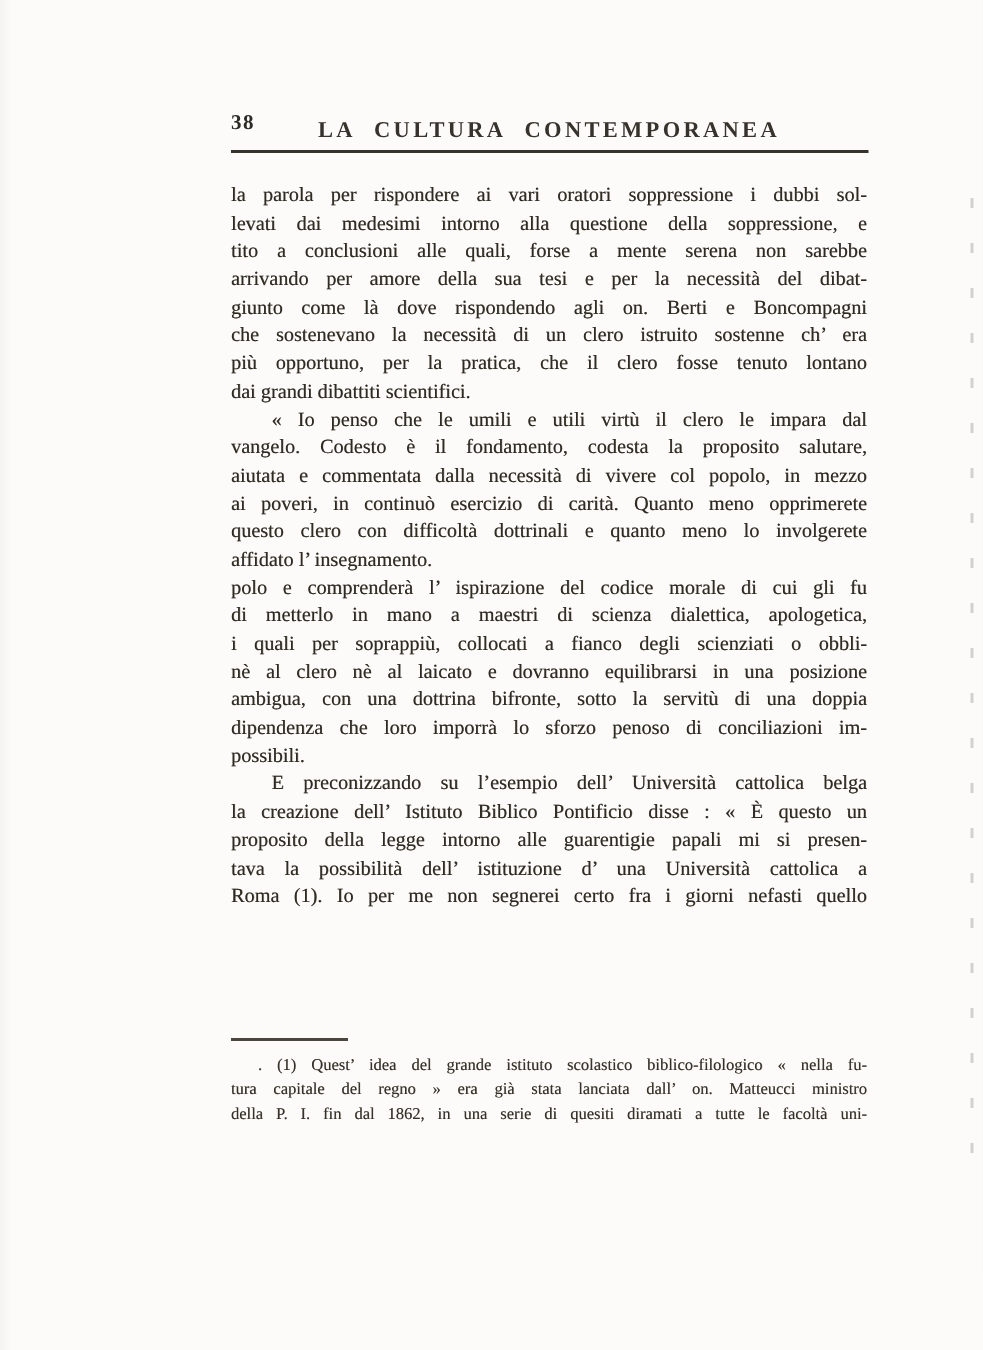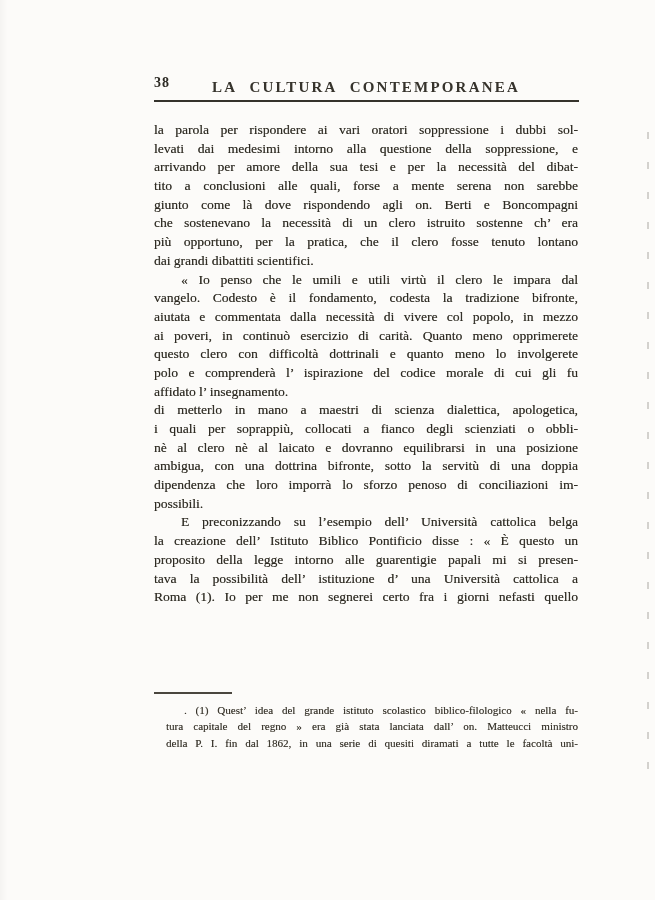--- a/index.html
+++ b/index.html
@@ -55,21 +55,21 @@
   .foot-rule {
     position: absolute; left: 154px; top: 692px; width: 78px; height: 2px;
     background: #4a463e;
   }
   .footnote-col {
     position: absolute; left: 154px; top: 702px; width: 424px;
     font-size: 11px;
     color: #353128;
     text-shadow: 0.2px 0 0 rgba(53,49,40,0.5);
   }
-  .footnote-col .line { height: 16.4px; line-height: 16.4px; margin-left: 12px; }
+  .footnote-col .line { height: 16.4px; line-height: 16.4px; }
   .footnote-col .line.indent { padding-left: 18px; }
   .scan-edge-line {
     position: absolute; left: 647px; top: 132px; width: 1.5px; height: 660px;
     background: repeating-linear-gradient(
       to bottom,
       #c9c7c3 0px, #c9c7c3 7px,
       rgba(0,0,0,0) 7px, rgba(0,0,0,0) 30px
     );
     opacity: 0.8;
   }
@@ -81,33 +81,33 @@
 
   <div class="folio">38</div>
 
   <div class="running-head">LA CULTURA CONTEMPORANEA</div>
 
   <div class="head-rule"></div>
 
   <div class="text-col">
       <div class="line">la parola per rispondere ai vari oratori soppressione i dubbi sol-</div>
       <div class="line">levati dai medesimi intorno alla questione della soppressione, e</div>
+      <div class="line">tito a conclusioni alle quali, forse a mente serena non sarebbe</div>
       <div class="line">arrivando per amore della sua tesi e per la necessità del dibat-</div>
-      <div class="line">tito a conclusioni alle quali, forse a mente serena non sarebbe</div>
       <div class="line">giunto come là dove rispondendo agli on. Berti e Boncompagni</div>
       <div class="line">che sostenevano la necessità di un clero istruito sostenne ch’ era</div>
       <div class="line">più opportuno, per la pratica, che il clero fosse tenuto lontano</div>
       <div class="line endpar">dai grandi dibattiti scientifici.</div>
       <div class="line indent">« Io penso che le umili e utili virtù il clero le impara dal</div>
-      <div class="line">vangelo. Codesto è il fondamento, codesta la tradizione bifronte,</div>
+      <div class="line">vangelo. Codesto è il fondamento, codesta la proposito salutare,</div>
       <div class="line">aiutata e commentata dalla necessità di vivere col popolo, in mezzo</div>
       <div class="line">ai poveri, in continuò esercizio di carità. Quanto meno opprimerete</div>
       <div class="line">questo clero con difficoltà dottrinali e quanto meno lo involgerete</div>
+      <div class="line endpar">affidato l’ insegnamento.</div>
       <div class="line">polo e comprenderà l’ ispirazione del codice morale di cui gli fu</div>
-      <div class="line endpar">affidato l’ insegnamento.</div>
       <div class="line">di metterlo in mano a maestri di scienza dialettica, apologetica,</div>
       <div class="line">i quali per soprappiù, collocati a fianco degli scienziati o obbli-</div>
       <div class="line">nè al clero nè al laicato e dovranno equilibrarsi in una posizione</div>
       <div class="line">ambigua, con una dottrina bifronte, sotto la servitù di una doppia</div>
       <div class="line">dipendenza che loro imporrà lo sforzo penoso di conciliazioni im-</div>
       <div class="line endpar">possibili.</div>
       <div class="line indent">E preconizzando su l’esempio dell’ Università cattolica belga</div>
       <div class="line">la creazione dell’ Istituto Biblico Pontificio disse : « È questo un</div>
       <div class="line">proposito della legge intorno alle guarentigie papali mi si presen-</div>
       <div class="line">tava la possibilità dell’ istituzione d’ una Università cattolica a</div>

